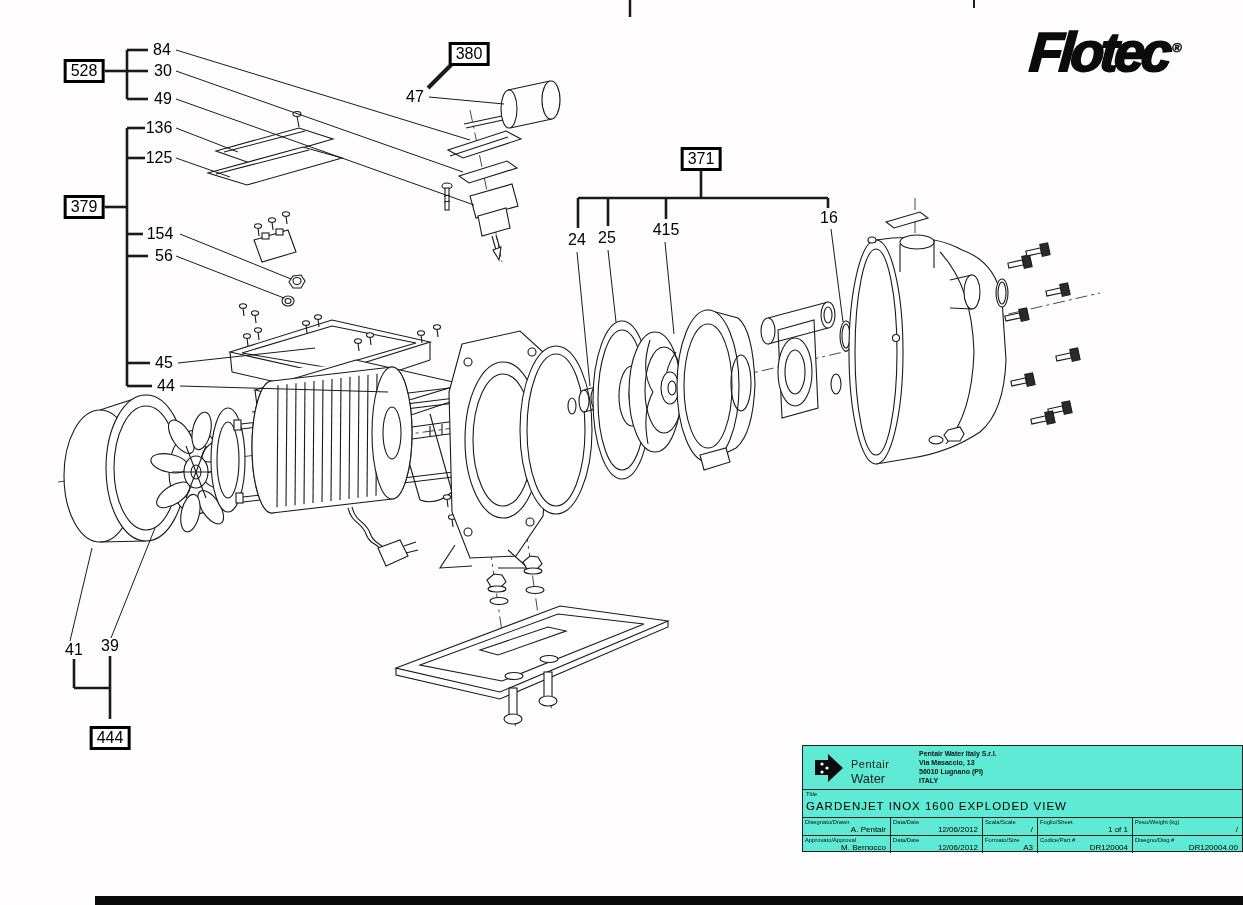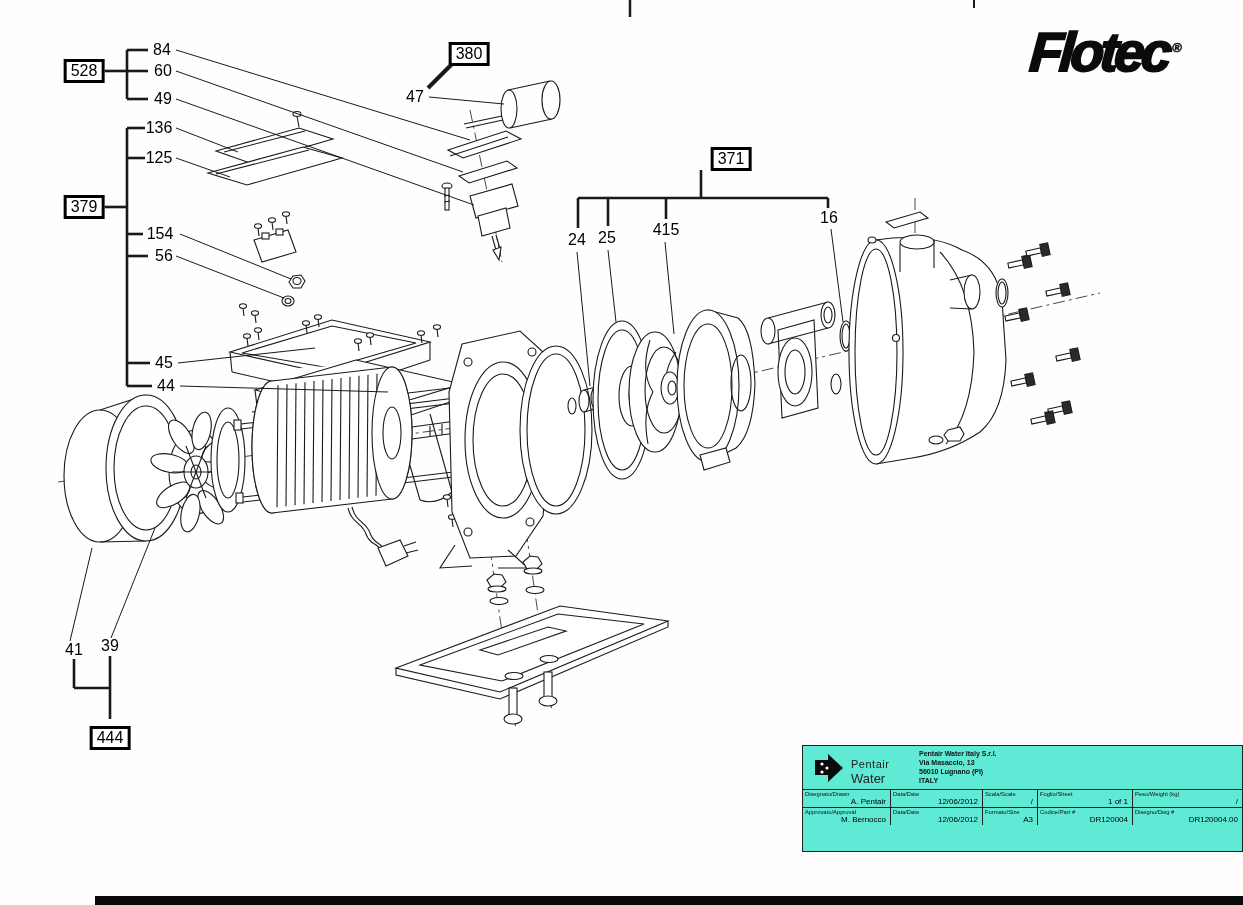--- a/index.html
+++ b/index.html
@@ -444,35 +444,35 @@
         <line x1="74" y1="688" x2="110" y2="688"></line>
         <line x1="110" y1="656" x2="110" y2="719"></line>
         <line x1="452" y1="64" x2="428" y2="88" stroke-width="4"></line>
       </g>
     </g>
   </svg>
 
   <div>
     <div class="callout boxed" style="left:84px;top:71px">528</div>
     <div class="callout" style="left:162px;top:50px">84</div>
-    <div class="callout" style="left:163px;top:71px">60</div>
+    <div class="callout" style="left:163px;top:71px">30</div>
     <div class="callout" style="left:163px;top:99px">49</div>
     <div class="callout" style="left:159px;top:128px">136</div>
     <div class="callout" style="left:159px;top:158px">125</div>
     <div class="callout boxed" style="left:84px;top:207px">379</div>
     <div class="callout" style="left:160px;top:234px">154</div>
     <div class="callout" style="left:164px;top:256px">56</div>
     <div class="callout" style="left:164px;top:363px">45</div>
     <div class="callout" style="left:166px;top:386px">44</div>
     <div class="callout" style="left:74px;top:650px">41</div>
     <div class="callout" style="left:110px;top:646px">39</div>
     <div class="callout boxed" style="left:110px;top:738px">444</div>
     <div class="callout boxed" style="left:469px;top:54px">380</div>
     <div class="callout" style="left:415px;top:97px">47</div>
-    <div class="callout boxed" style="left:731px;top:159px">371</div>
+    <div class="callout boxed" style="left:701px;top:159px">371</div>
     <div class="callout" style="left:577px;top:240px">24</div>
     <div class="callout" style="left:607px;top:238px">25</div>
     <div class="callout" style="left:666px;top:230px">415</div>
     <div class="callout" style="left:829px;top:218px">16</div>
   </div>
 
   <div class="flotec"><span>Flotec</span><sup>®</sup></div>
 
   <div class="tblock">
     <div class="tb-row-logo">
@@ -484,20 +484,24 @@
       </svg>
       <div class="pent-name">Pentair</div>
       <div class="pent-sub">Water</div>
       <div class="tb-address">
         <div>Pentair Water Italy S.r.l.</div>
         <div>Via Masaccio, 13</div>
         <div>56010 Lugnano (PI)</div>
         <div>ITALY</div>
       </div>
     </div>
+    <div class="tb-row-title">
+      <div class="tb-title-label">Title</div>
+      <div class="tb-title">GARDENJET INOX 1600 EXPLODED VIEW</div>
+    </div>
     <div class="tb-fields">
       <div class="tb-cell tb-c1">
         <div class="tb-label">Disegnato/Drawn</div>
         <div class="tb-value">A. Pentair</div>
       </div>
       <div class="tb-cell tb-c2">
         <div class="tb-label">Data/Date</div>
         <div class="tb-value">12/06/2012</div>
       </div>
       <div class="tb-cell tb-c3">

